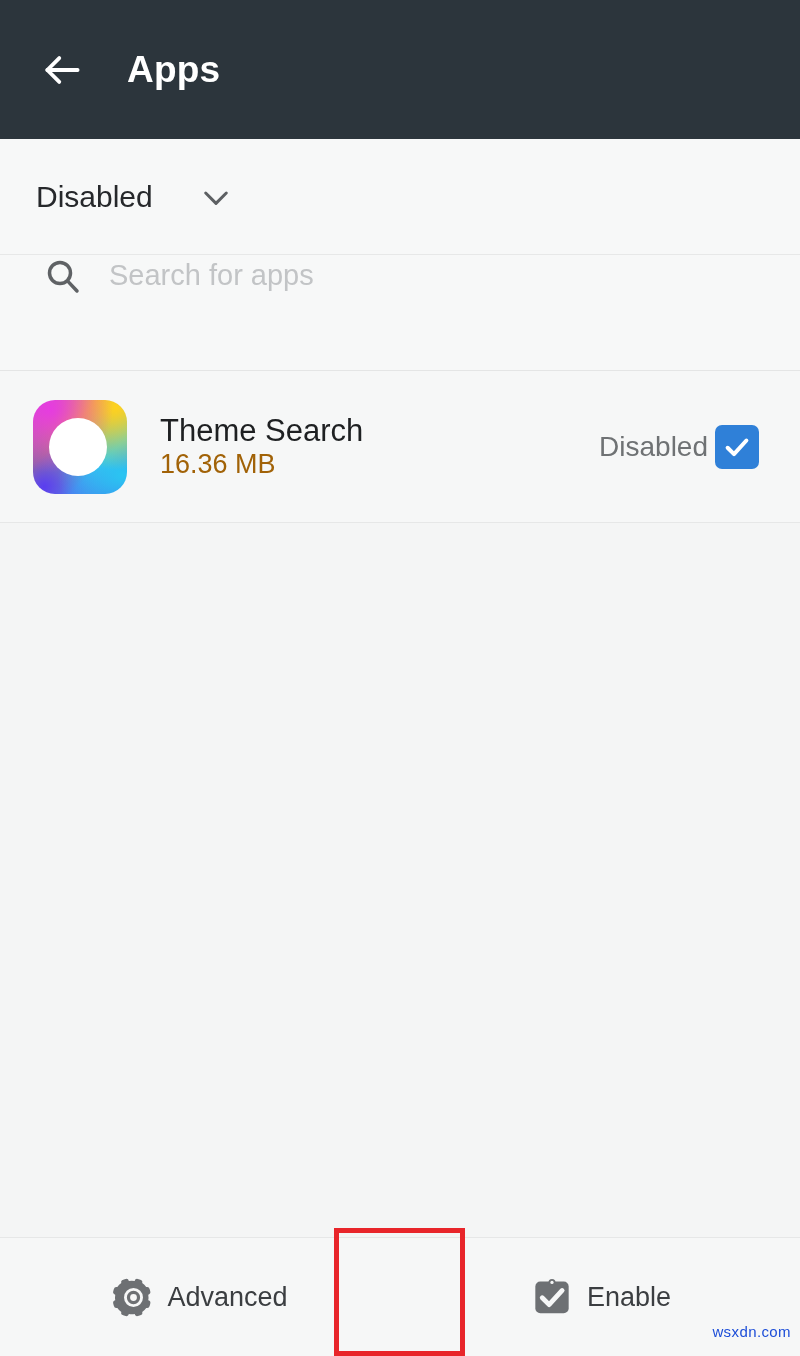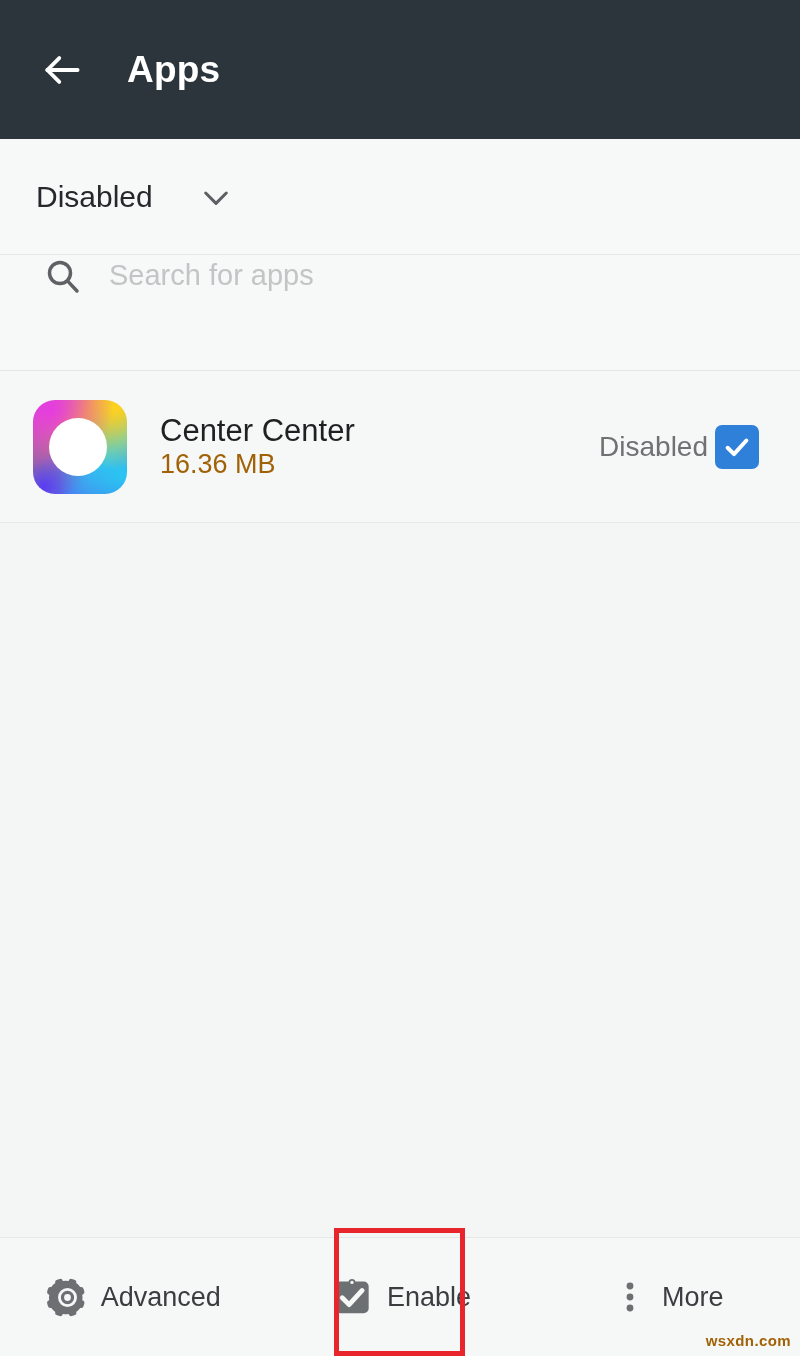--- a/index.html
+++ b/index.html
@@ -233,26 +233,25 @@
     border: 5px solid #e8252a;
     box-sizing: border-box;
     pointer-events: none;
     z-index: 30;
   }
 
   
   .watermark {
     position: absolute;
     right: 9px;
-    bottom: 7px;
+    bottom: 16px;
     font-size: 15px;
-    color: #a16207;
+    color: #1d4ed8;
     letter-spacing: 0.4px;
     z-index: 40;
-    font-weight: bold;
   }
 </style>
 </head>
 <body>
 
 <div class="screen">
 
   <div class="appbar">
     <div class="back-btn">
       <span>
@@ -283,21 +282,21 @@
     </span>
     <input class="search-input" type="text" placeholder="Search for apps" style="">
   </div>
 
   <div class="app-list">
     <div class="app-row">
       <div class="app-icon">
         <div class="dot"></div>
       </div>
       <div class="app-text">
-        <div class="app-name">Center Center</div>
+        <div class="app-name">Theme Search</div>
         <div class="app-size">16.36 MB</div>
       </div>
       <div class="app-state">Disabled</div>
       <div class="app-check">
         <svg width="30" height="30" viewBox="0 0 24 24" fill="none" stroke="#ffffff" stroke-width="3.2" stroke-linecap="round" stroke-linejoin="round">
           <polyline points="4.5,12.6 9.6,17.7 19.5,6.8"></polyline>
         </svg>
       </div>
     </div>
   </div>
@@ -321,29 +320,19 @@
         <svg width="46" height="46" viewBox="0 0 24 24">
           <rect x="3.3" y="3.9" width="17.4" height="16.6" rx="2.6" fill="#6d7073"></rect>
           <circle cx="12" cy="4.4" r="1.85" fill="#6d7073"></circle>
           <circle cx="12" cy="4.4" r="0.85" fill="#f6f7f7"></circle>
           <polyline points="6.9,12.4 10.5,16 17.3,8.6" fill="none" stroke="#f6f7f7" stroke-width="2.5" stroke-linecap="round" stroke-linejoin="round"></polyline>
         </svg>
       </span>
       <span class="bb-label">Enable</span>
     </div>
 
-    <div class="bb-item">
-      <span class="bb-icon">
-        <svg width="40" height="40" viewBox="0 0 24 24" fill="#6d7073">
-          <circle cx="12" cy="5.4" r="2.05"></circle>
-          <circle cx="12" cy="12" r="2.05"></circle>
-          <circle cx="12" cy="18.6" r="2.05"></circle>
-        </svg>
-      </span>
-      <span class="bb-label">More</span>
-    </div>
 
   </div>
 </div>
 
 <div class="highlight-box"></div>
 
 <div class="watermark">wsxdn.com</div>
 
 </body></html>

